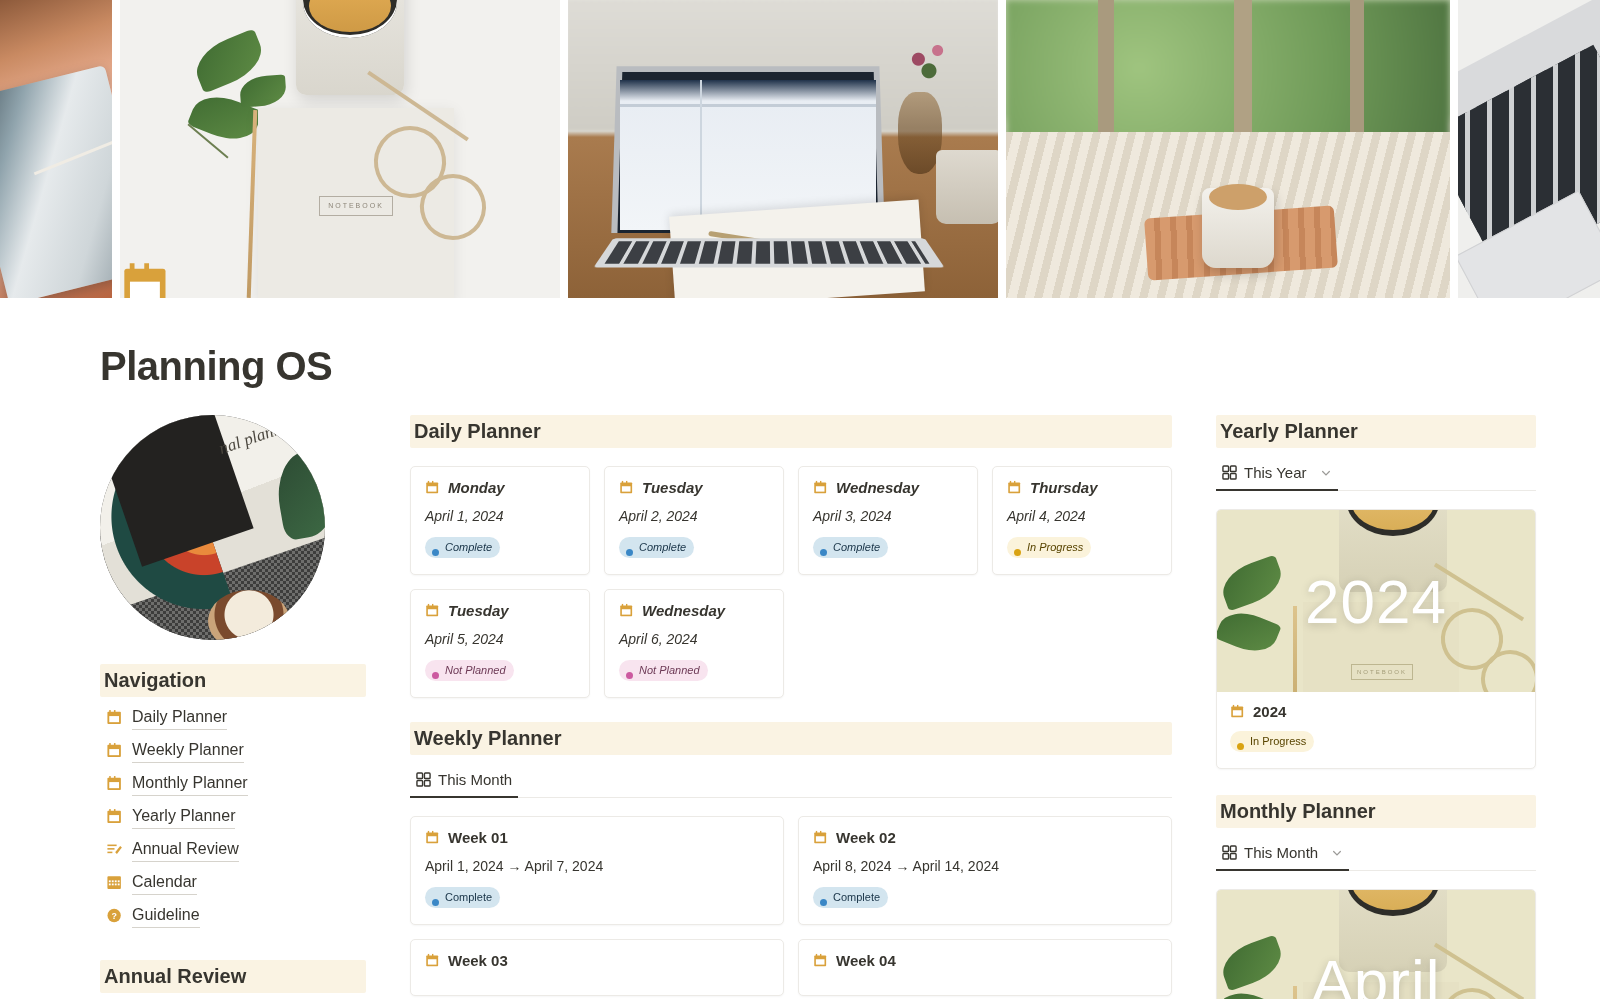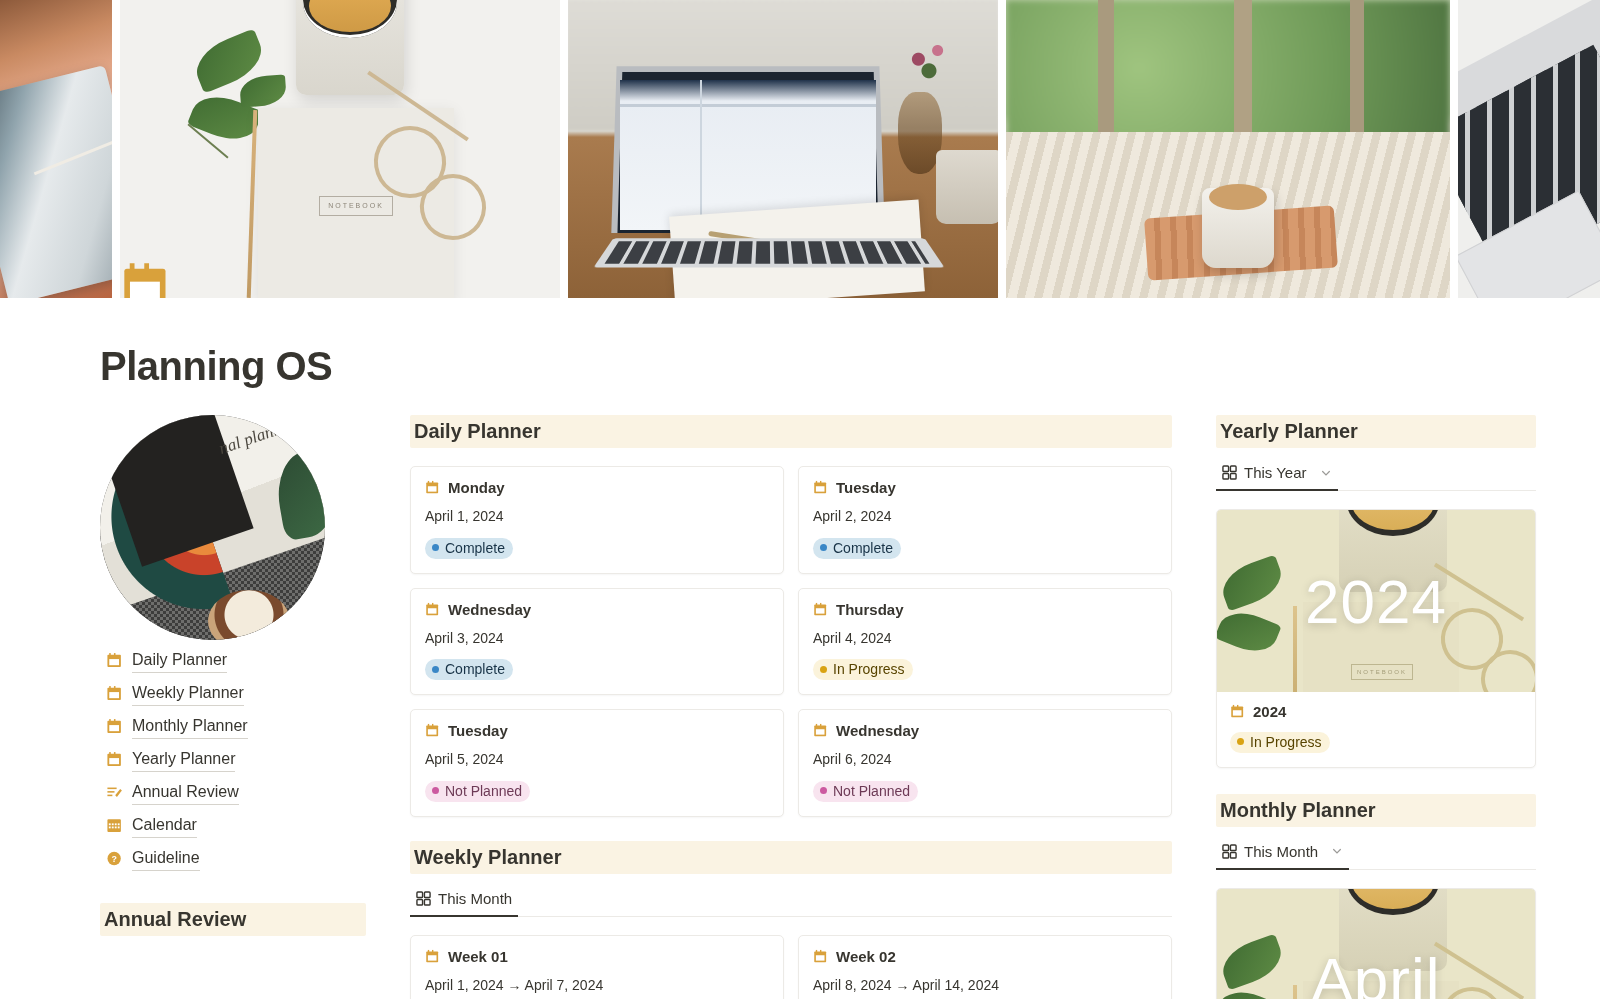--- a/index.html
+++ b/index.html
@@ -173,37 +173,37 @@
     border-bottom: 1px solid #eceae6; margin-top: 12px;
   }
   .db-tab {
     display: flex; align-items: center; gap: 7px;
     padding: 4px 6px 8px 6px; cursor: pointer;
     font-size: 15px; color: #37352f; font-weight: 500;
     border-bottom: 2px solid #37352f; margin-bottom: -1px;
   }
 
   .card-grid { display: grid; gap: 14px; margin-top: 18px; }
-  .grid-3 { grid-template-columns: repeat(2, 1fr); }
+  .grid-3 { grid-template-columns: repeat(4, 1fr); font-style: italic; }
   .grid-2 { grid-template-columns: repeat(2, 1fr); }
 
   .card {
     border: 1px solid #eceae6; border-radius: 5px; background: #fff;
     padding: 12px 14px 14px 14px; cursor: pointer;
     box-shadow: 0 1px 2px rgba(15,15,15,.04);
   }
   .card-title {
     display: flex; align-items: center; gap: 8px;
     font-size: 15px; font-weight: 600; color: #37352f; margin-bottom: 12px;
   }
   .card-date { font-size: 14px; color: #37352f; margin-bottom: 13px; }
 
   .pill {
-    display: inline-flex; align-items: center; gap: 6px;
-    font-size: 14px; line-height: 18px; padding: 1px 8px 2px 7px;
+    display: inline-flex; align-items: flex-end; gap: 6px;
+    font-size: 11px; line-height: 18px; padding: 1px 8px 2px 7px;
     border-radius: 11px;
   }
   .pill .dot { width: 7px; height: 7px; border-radius: 50%; display: block; }
   .pill-complete   { background: #d3e5ef; color: #183347; }
   .pill-complete .dot { background: #3a87c6; }
   .pill-progress   { background: #fbf3db; color: #584400; }
   .pill-progress .dot { background: #d9a313; }
   .pill-notplanned { background: #f8e4ef; color: #6d3a56; }
   .pill-notplanned .dot { background: #cc5aa0; }
 
@@ -322,20 +322,21 @@
         <div class="tray2"></div>
         <div class="carpet"></div>
         <div class="planner"></div>
         <div class="arcs"></div>
         <div class="blk"></div>
         <div class="scrpt">nal planner</div>
         <div class="leafd"></div>
         <div class="candle"></div>
       </div>
 
+      <div class="sec-head nav-head">Navigation</div>
 
       <div class="nav-list">
 
         <div class="nav-item">
           <span class="icon">
             <svg width="17" height="17" viewBox="0 0 24 24">
                 <rect x="4.5" y="1.5" width="2.2" height="4" fill="#d9a13b"></rect>
                 <rect x="11.2" y="1.5" width="2.2" height="4" fill="#d9a13b"></rect>
                 <rect x="2" y="4" width="19" height="17" rx="1.2" fill="#d9a13b"></rect>
                 <rect x="4.6" y="10" width="13.8" height="8.6" fill="#fff"></rect>

